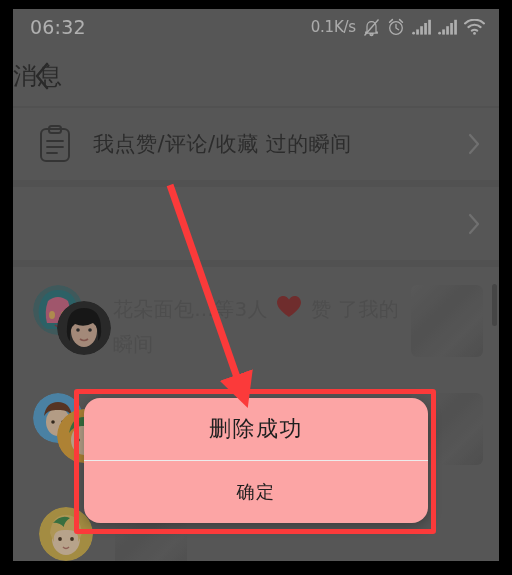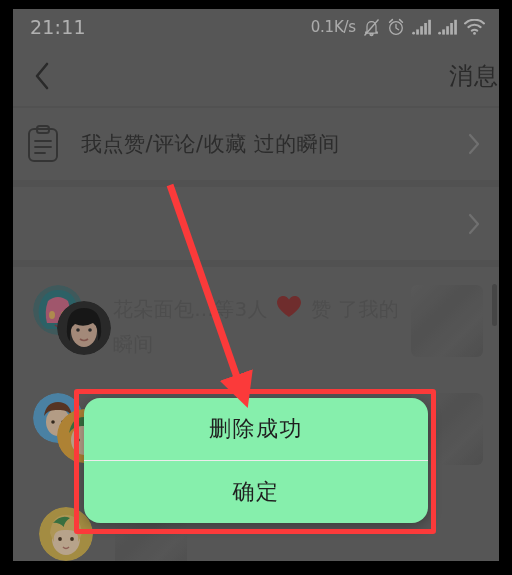--- a/index.html
+++ b/index.html
@@ -62,41 +62,41 @@
     align-items: center;
   }
   #back-button {
     width: 58px; height: 62px;
     display: flex; align-items: center; justify-content: center;
     cursor: pointer;
   }
   #nav-title {
     position: absolute;
     left: 0; right: 0;
-    text-align: right;
+    text-align: left;
     font-size: 24px;
     color: #2b2b2b;
     letter-spacing: 1px;
   }
   #nav-divider {
     position: absolute;
     left: 0; top: 97px;
     width: 486px; height: 2px;
     background: #636363;
   }
 
   
   .menu-row {
     position: absolute;
     left: 0;
     width: 486px;
     height: 72px;
     display: flex;
     align-items: center;
-    padding-left: 10px;
+    padding-left: 22px;
     padding-right: 18px;
     cursor: pointer;
   }
   #menu-row-moments { top: 99px; }
   #menu-row-official { top: 179px; }
 
   .row-sep {
     position: absolute;
     left: 0;
     width: 486px;
@@ -215,21 +215,21 @@
     width: 486px; height: 552px;
     background: rgba(40,40,40,0.30);
   }
 
   
   #alert-dialog {
     position: absolute;
     left: 71px;
     top: 389px;
     width: 344px;
-    background: #86efac;
+    background: #fca5a5;
     border-radius: 16px;
     box-shadow: 0 3px 14px rgba(0,0,0,0.30);
     overflow: hidden;
   }
   #alert-message {
     height: 62px;
     display: flex;
     align-items: center;
     justify-content: center;
     font-size: 22px;
@@ -238,21 +238,21 @@
   }
   #alert-divider {
     height: 1px;
     background: #ececec;
   }
   #alert-confirm {
     height: 62px;
     display: flex;
     align-items: center;
     justify-content: center;
-    font-size: 22px;
+    font-size: 18px;
     color: #1f1f1f;
     letter-spacing: 1.5px;
     cursor: pointer;
   }
 
   
   #annotation-box {
     position: absolute;
     left: 61px;
     top: 380px;
@@ -270,21 +270,21 @@
   }
 </style>
 </head>
 <body>
 
 <div id="screen">
 
   <div id="phone">
 
     <div id="status-bar">
-      <div id="status-clock">21:11</div>
+      <div id="status-clock">06:32</div>
       <div id="status-right">
         <span id="net-speed">0.1K/s</span>
 
         <svg class="sb-ico" width="17" height="19" viewBox="0 0 17 19">
           <path d="M4 14 V8.2 a4.5 4.5 0 0 1 9 0 V14 h1.3 v1.1 H2.7 V14 Z M7 16.2 h3 a1.5 1.5 0 0 1-3 0 Z" fill="none" stroke="#e8e8e8" stroke-width="1.2"></path>
           <line x1="1.5" y1="17.5" x2="15.5" y2="1.5" stroke="#e8e8e8" stroke-width="1.4"></line>
         </svg>
 
         <svg class="sb-ico" width="18" height="18" viewBox="0 0 18 18">
           <circle cx="9" cy="10" r="6.3" fill="none" stroke="#e8e8e8" stroke-width="1.3"></circle>

